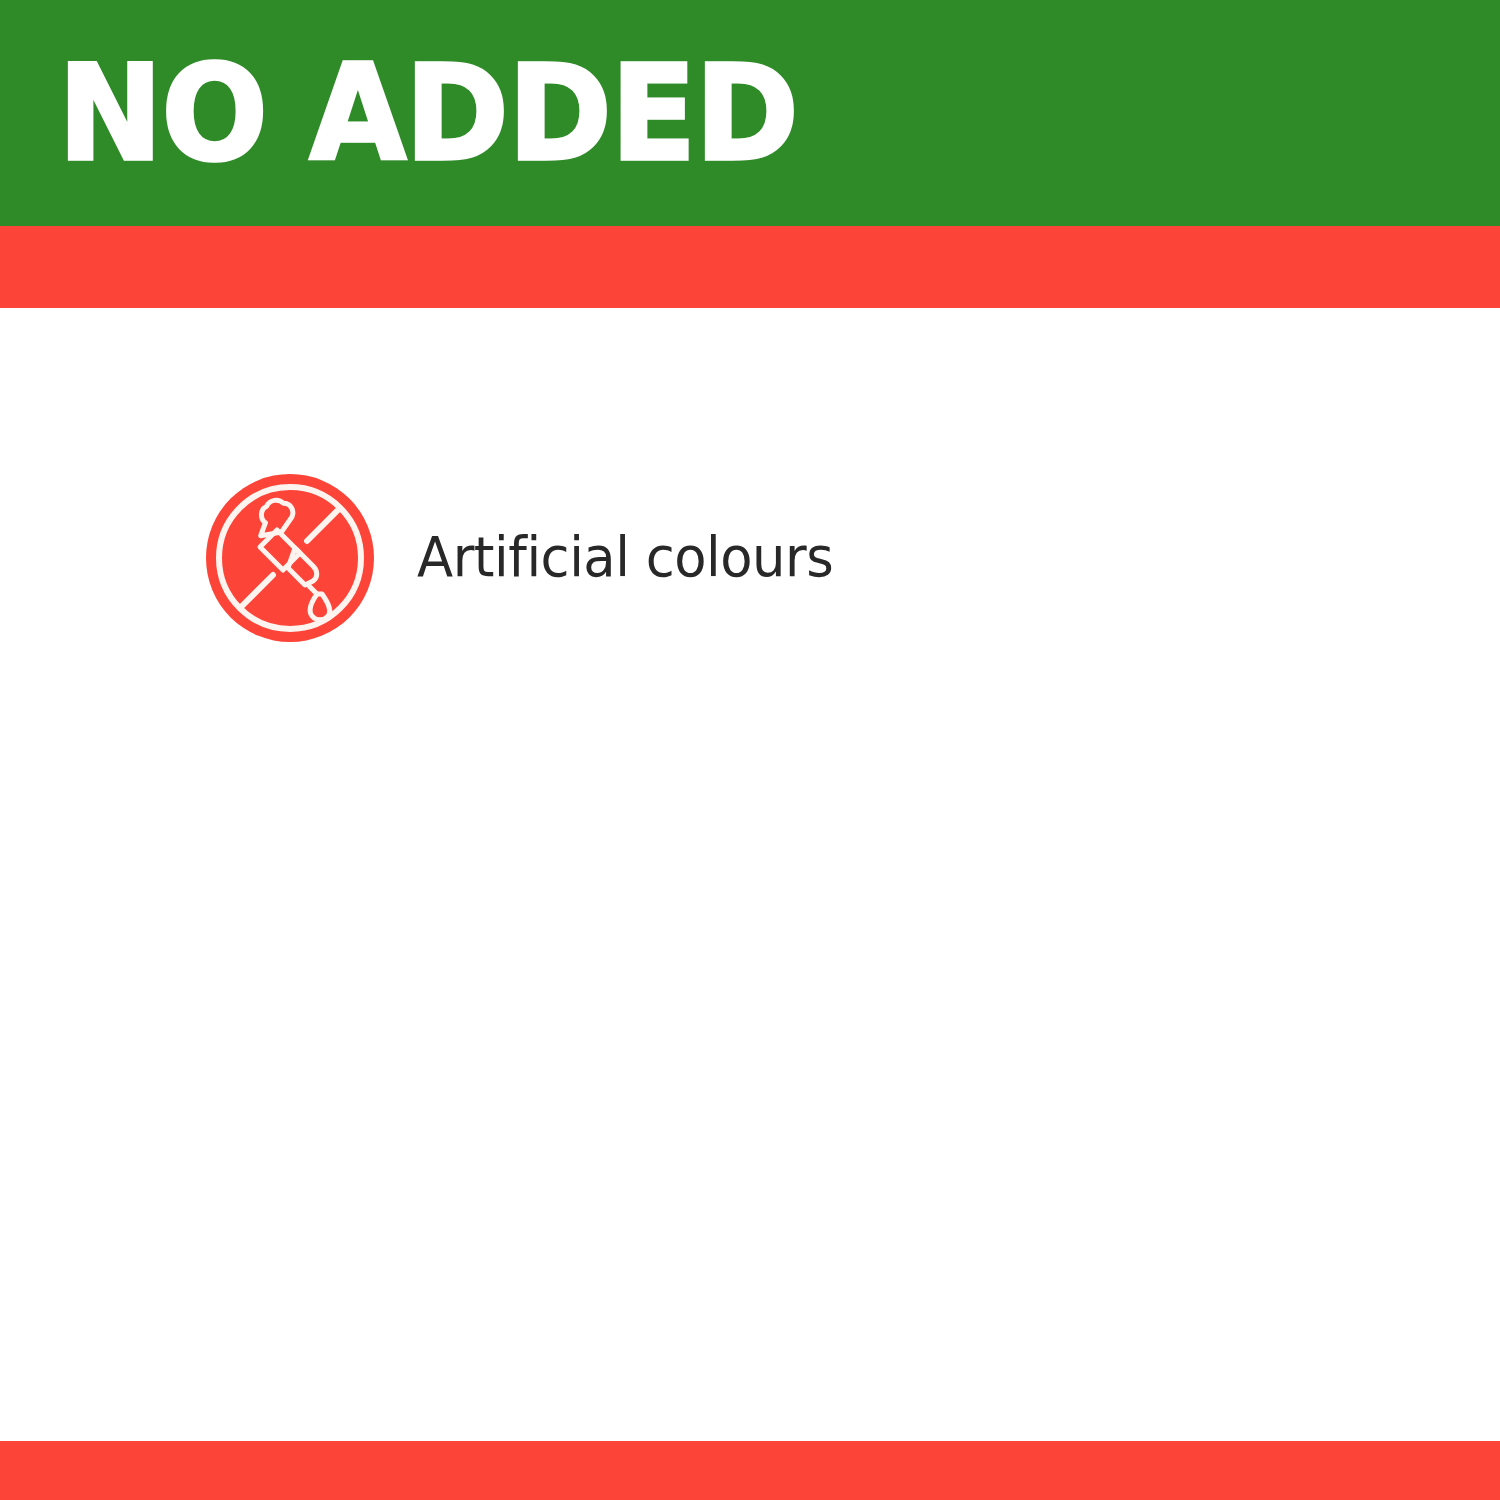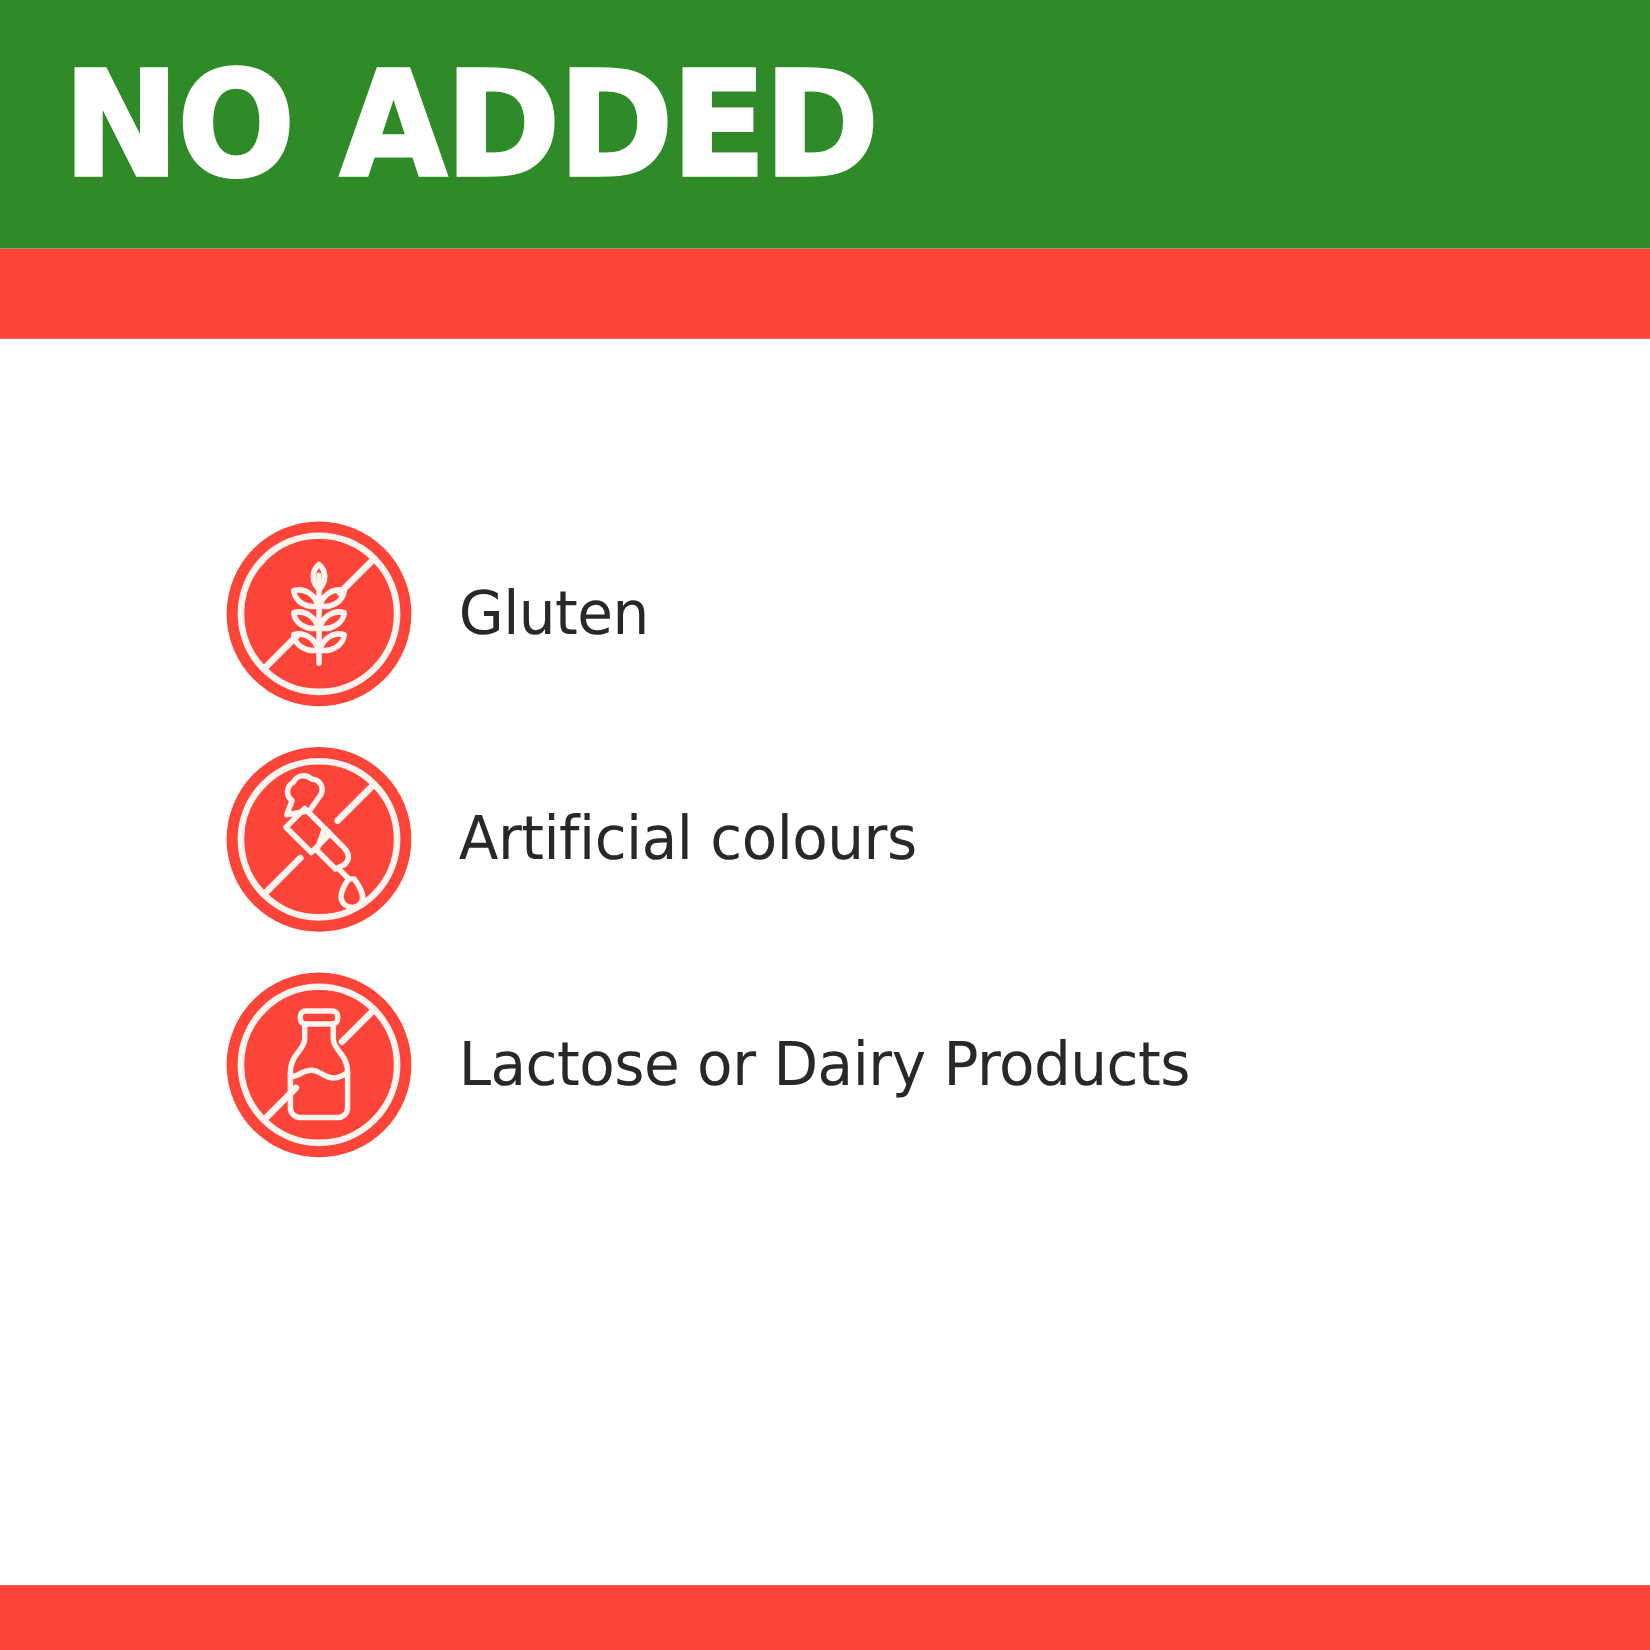--- a/index.html
+++ b/index.html
@@ -107,43 +107,20 @@
 <div class="canvas">
 
   <div class="banner-green">
     <div class="banner-title">NO ADDED</div>
   </div>
 
   <div class="bar-red-top"></div>
 
   <div class="claims">
 
-    <div class="claim-row">
-      <div class="claim-icon">
-        <svg viewBox="0 0 170 170" xmlns="http://www.w3.org/2000/svg">
-          <circle cx="85" cy="85" r="84" fill="#fc4438"></circle>
-          <circle cx="85" cy="85" r="71" fill="none" stroke="#fdf3ef" stroke-width="6"></circle>
-          <g stroke="#fdf3ef" stroke-width="6" stroke-linecap="round">
-            <line x1="135" y1="35" x2="104" y2="66"></line>
-            <line x1="66" y1="104" x2="35" y2="135"></line>
-          </g>
-          <g fill="none" stroke="#fdf3ef" stroke-width="5" stroke-linecap="round" stroke-linejoin="round">
-            <line x1="85" y1="50" x2="85" y2="130"></line>
-            <path d="M85 63 C78 56 78 46 85 40 C92 46 92 56 85 63 Z"></path>
-            <path d="M84 78 C74 80 63 74 62 64 C72 61 82 68 84 78 Z"></path>
-            <path d="M86 78 C96 80 107 74 108 64 C98 61 88 68 86 78 Z"></path>
-            <path d="M84 98 C74 100 63 94 62 84 C72 81 82 88 84 98 Z"></path>
-            <path d="M86 98 C96 100 107 94 108 84 C98 81 88 88 86 98 Z"></path>
-            <path d="M84 118 C74 120 63 114 62 104 C72 101 82 108 84 118 Z"></path>
-            <path d="M86 118 C96 120 107 114 108 104 C98 101 88 108 86 118 Z"></path>
-          </g>
-        </svg>
-      </div>
-      <div class="claim-label">Gluten</div>
-    </div>
 
     <div class="claim-row">
       <div class="claim-icon">
         <svg viewBox="0 0 170 170" xmlns="http://www.w3.org/2000/svg">
           <circle cx="85" cy="85" r="84" fill="#fc4438"></circle>
           <circle cx="85" cy="85" r="71" fill="none" stroke="#fdf3ef" stroke-width="6"></circle>
           <g stroke="#fdf3ef" stroke-width="6" stroke-linecap="round">
             <line x1="135" y1="35" x2="102" y2="68"></line>
             <line x1="68" y1="102" x2="35" y2="135"></line>
           </g>
@@ -153,41 +130,18 @@
             <path d="M90 75 L108 93 C113 98 113 104 108 108 L100 112 L83 95 Z"></path>
             <path d="M104 113 L111 120"></path>
             <path d="M112 121 C105 131 103 138 107 143 C111 148 119 148 123 143 C127 138 124 131 117 121 Z"></path>
           </g>
         </svg>
       </div>
       <div class="claim-label">Artificial colours</div>
     </div>
 
 
-    <div class="claim-row">
-      <div class="claim-icon">
-        <svg viewBox="0 0 170 170" xmlns="http://www.w3.org/2000/svg">
-          <circle cx="85" cy="85" r="84" fill="#fc4438"></circle>
-          <circle cx="85" cy="85" r="71" fill="none" stroke="#fdf3ef" stroke-width="6"></circle>
-          <g stroke="#fdf3ef" stroke-width="6" stroke-linecap="round">
-            <line x1="135" y1="35" x2="106" y2="64"></line>
-            <line x1="64" y1="106" x2="35" y2="135"></line>
-          </g>
-          <g fill="none" stroke="#fdf3ef" stroke-width="5" stroke-linecap="round" stroke-linejoin="round">
-            <rect x="68" y="36" width="34" height="12" rx="5"></rect>
-            <path d="M72 48 L72 62 C72 66 69 70 65 75
-                     C61 80 59 85 59 92
-                     L59 124 C59 129 63 133 68 133
-                     L102 133 C107 133 111 129 111 124
-                     L111 92 C111 85 109 80 105 75
-                     C101 70 98 66 98 62 L98 48"></path>
-            <path d="M59 96 C66 96 70 90 78 90 C86 90 90 97 98 97 C104 97 108 94 111 92"></path>
-          </g>
-        </svg>
-      </div>
-      <div class="claim-label">Lactose or Dairy Products</div>
-    </div>
 
   </div>
 
   <div class="bar-red-bottom"></div>
 
 </div>
 
 </body></html>

